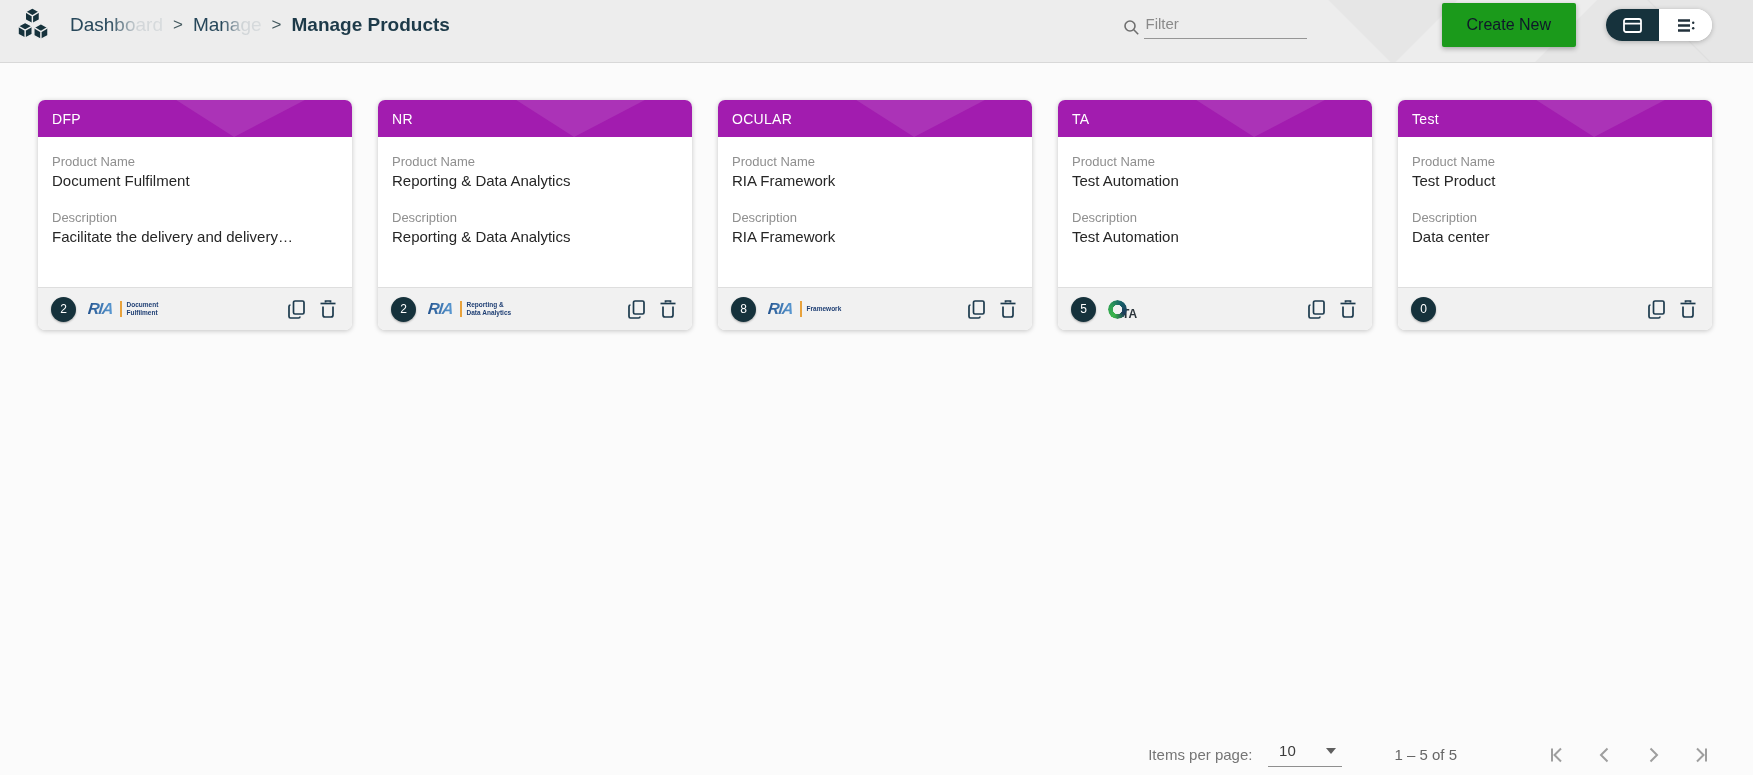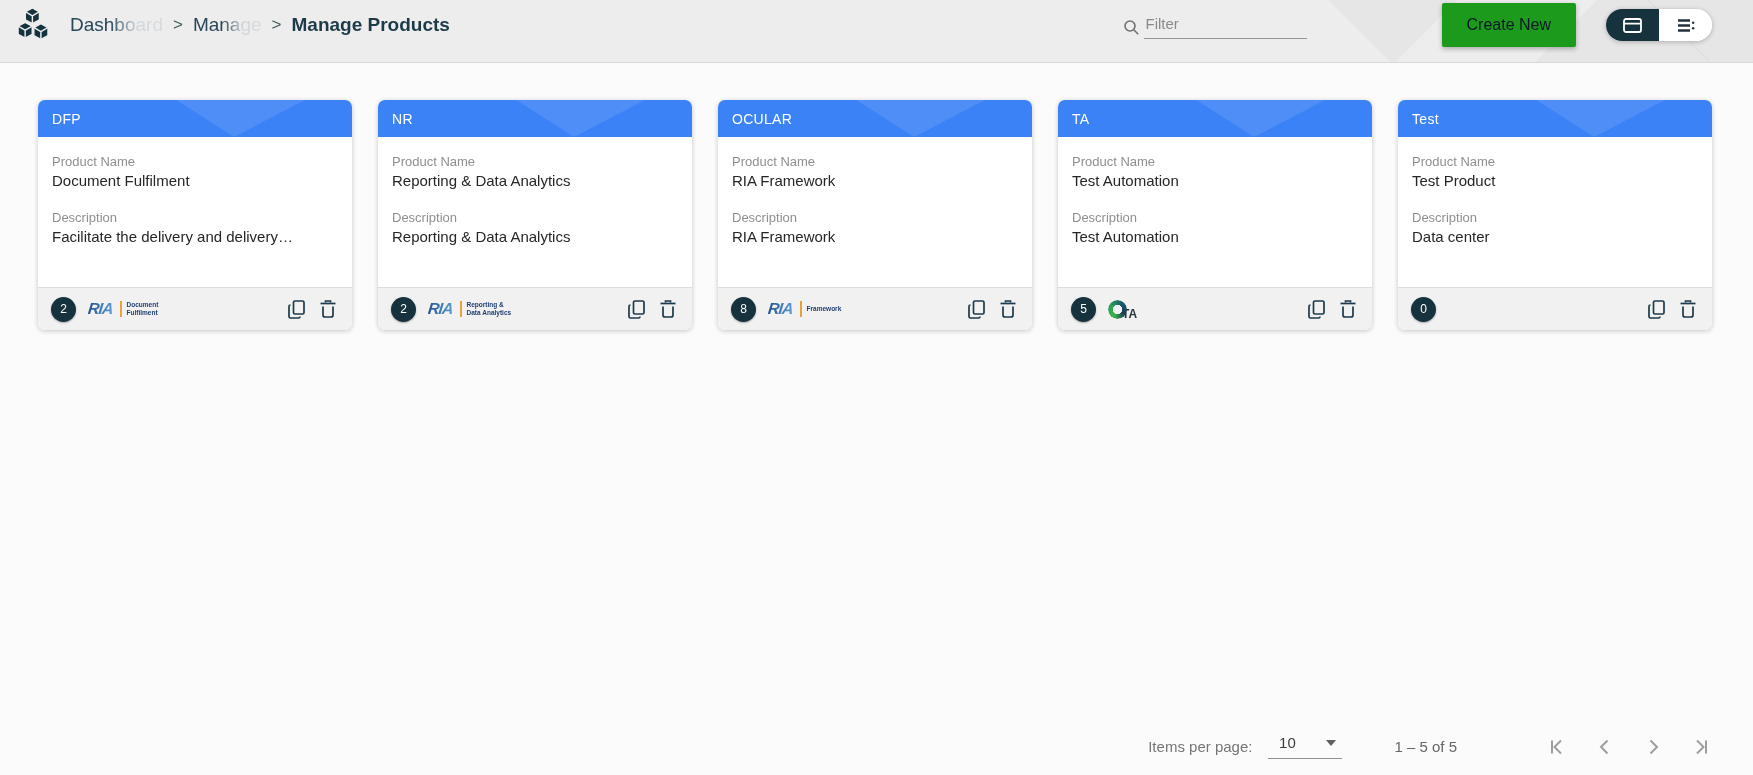--- a/index.html
+++ b/index.html
@@ -61,21 +61,21 @@
   .toggle-seg.active { background:#16323c; }
 
   
   .cards-row { display:flex; gap:26px; padding:37px 41px 0 38px; }
   .card {
     width:314px; background:#fff; border-radius:7px;
     box-shadow:0 1px 5px rgba(0,0,0,0.22);
     display:flex; flex-direction:column;
   }
   .card-header {
-    height:37px; background:#3b82f6; border-radius:7px 7px 0 0;
+    height:37px; background:#a21caf; border-radius:7px 7px 0 0;
     display:flex; align-items:center; padding:0 14px;
     position:relative; overflow:hidden;
   }
   .card-header .chevron {
     position:absolute; left:44%; top:0; width:41%; height:100%;
     background:rgba(255,255,255,0.10);
     clip-path:polygon(0 0, 100% 0, 45% 100%);
   }
   .card-title { color:#fff; font-size:14px; letter-spacing:0.3px; position:relative; z-index:1; }
   .card-body { padding:17px 14px 34px 14px; height:150px; }
@@ -106,21 +106,21 @@
     background:conic-gradient(from 210deg,#3bb54a,#2f9e56,#17606a,#1d3b5a,#3bb54a);
     -webkit-mask:radial-gradient(circle,transparent 33%,#000 36%);
             mask:radial-gradient(circle,transparent 33%,#000 36%);
   }
   .ta-text { font-weight:800; font-size:12px; color:#2b343b; margin-left:-5px; margin-top:9px; }
   .footer-actions { margin-left:auto; display:flex; align-items:center; gap:9px; }
   .icon-btn { background:none; border:none; padding:2px; cursor:pointer; display:flex; align-items:center; }
 
   
   .pagination {
-    position:absolute; right:40px; bottom:16px;
+    position:absolute; right:40px; bottom:8px;
     display:flex; align-items:center; font-size:15px; color:#757575;
   }
   .ipp-label { margin-right:16px; }
   .ipp-select {
     display:flex; align-items:center; justify-content:center; gap:30px;
     border-bottom:1px solid #8f8f8f; padding:0 6px 7px 10px; min-width:74px;
     color:#3c3c3c; cursor:pointer;
   }
   .caret-down { width:0; height:0; border-left:5px solid transparent; border-right:5px solid transparent; border-top:6px solid #5f5f5f; }
   .range-label { margin-left:52px; margin-right:88px; color:#666; }

